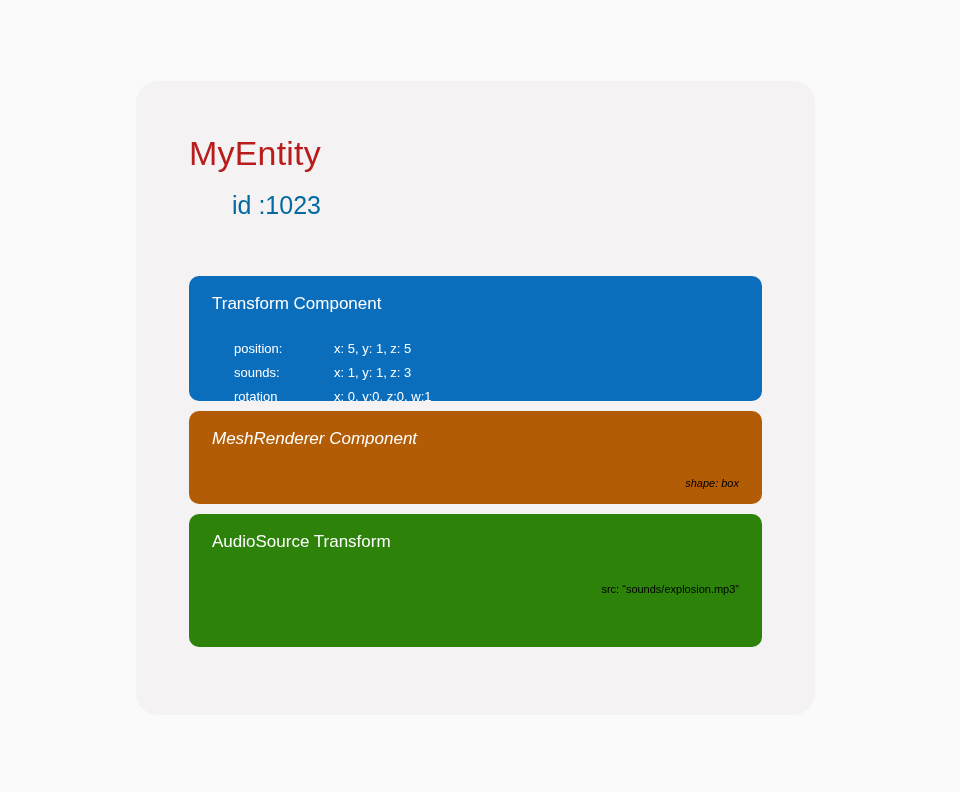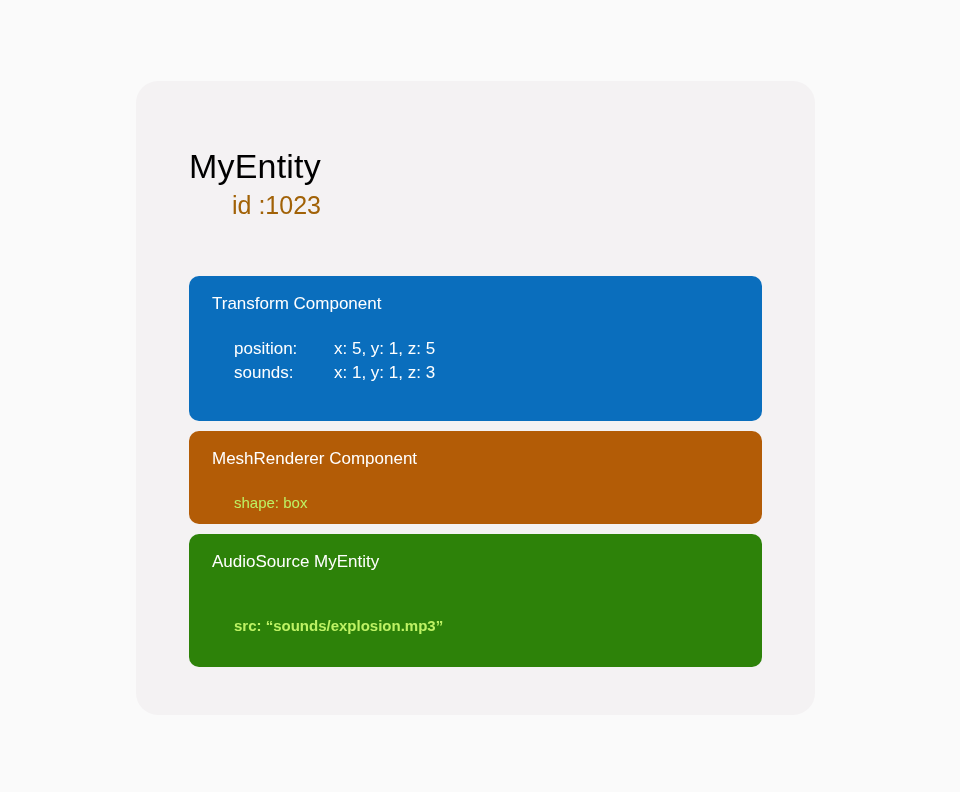--- a/index.html
+++ b/index.html
@@ -21,86 +21,87 @@
     width: 679px;
     height: 634px;
     background: #f4f2f3;
     border-radius: 22px;
     box-sizing: border-box;
   }
 
   .entity-title {
     position: absolute;
     left: 53px;
-    top: 66px;
+    top: 53px;
     font-size: 34px;
-    color: #000000;
+    color: #b91c1c;
     letter-spacing: 0.2px;
     white-space: nowrap;
   }
 
   .entity-id {
     position: absolute;
     left: 96px;
     top: 110px;
     font-size: 25px;
-    color: #a16207;
+    color: #0369a1;
     white-space: nowrap;
   }
 
   .components {
     position: absolute;
     left: 53px;
     top: 195px;
     width: 573px;
   }
 
   .component-block {
     border-radius: 10px;
     box-sizing: border-box;
     padding: 18px 23px 20px 23px;
     margin-bottom: 10px;
     color: #ffffff;
   }
   .component-block:last-child { margin-bottom: 0; }
 
-  .component-block.transform   { background: #0a6ebd; height: 145px; }
-  .component-block.meshrenderer{ background: #b35c06; height: 93px; }
+  .component-block.transform   { background: #0a6ebd; height: 125px; }
+  .component-block.meshrenderer{ background: #b35c06; height: 93px; font-style: italic; }
   .component-block.audiosource { background: #2d8209; height: 133px; }
 
   .component-heading {
     font-size: 17px;
     color: #ffffff;
     line-height: 20px;
     white-space: nowrap;
   }
 
   .component-body {
     margin-top: 23px;
     padding-left: 22px;
   }
 
   .prop-row {
     display: flex;
-    font-size: 17px;
+    font-size: 13px;
     line-height: 24px;
     color: #ffffff;
     white-space: nowrap;
   }
 
   .prop-key   { width: 100px; flex: 0 0 100px; }
   .prop-value { flex: 0 0 auto; }
 
   .simple-row {
-    font-size: 15px;
+    font-size: 11px;
     line-height: 24px;
-    color: #bef264;
+    color: #000000;
     white-space: nowrap;
+    text-align: right;
   }
-  .audiosource .component-body { margin-top: 42px; font-weight: bold; }
+  .audiosource .component-body { margin-top: 25px; }
   .meshrenderer .component-body { margin-top: 22px; }
 </style>
 </head>
 <body>
 
 <div class="entity-card">
 
   <div class="entity-title">MyEntity</div>
 
   <div class="entity-id">id :1023</div>
@@ -111,31 +112,35 @@
       <div class="component-heading">Transform Component</div>
       <div class="component-body">
         <div class="prop-row">
           <span class="prop-key">position:</span>
           <span class="prop-value">x: 5, y: 1, z: 5</span>
         </div>
         <div class="prop-row">
           <span class="prop-key">sounds:</span>
           <span class="prop-value">x: 1, y: 1, z: 3</span>
         </div>
+        <div class="prop-row">
+          <span class="prop-key">rotation</span>
+          <span class="prop-value">x: 0, y:0, z:0, w:1</span>
+        </div>
       </div>
     </div>
 
     <div class="component-block meshrenderer">
       <div class="component-heading">MeshRenderer Component</div>
       <div class="component-body">
         <div class="simple-row">shape: box</div>
       </div>
     </div>
 
     <div class="component-block audiosource">
-      <div class="component-heading">AudioSource MyEntity</div>
+      <div class="component-heading">AudioSource Transform</div>
       <div class="component-body">
         <div class="simple-row">src:  “sounds/explosion.mp3”</div>
       </div>
     </div>
 
   </div>
 </div>
 
 </body></html>

